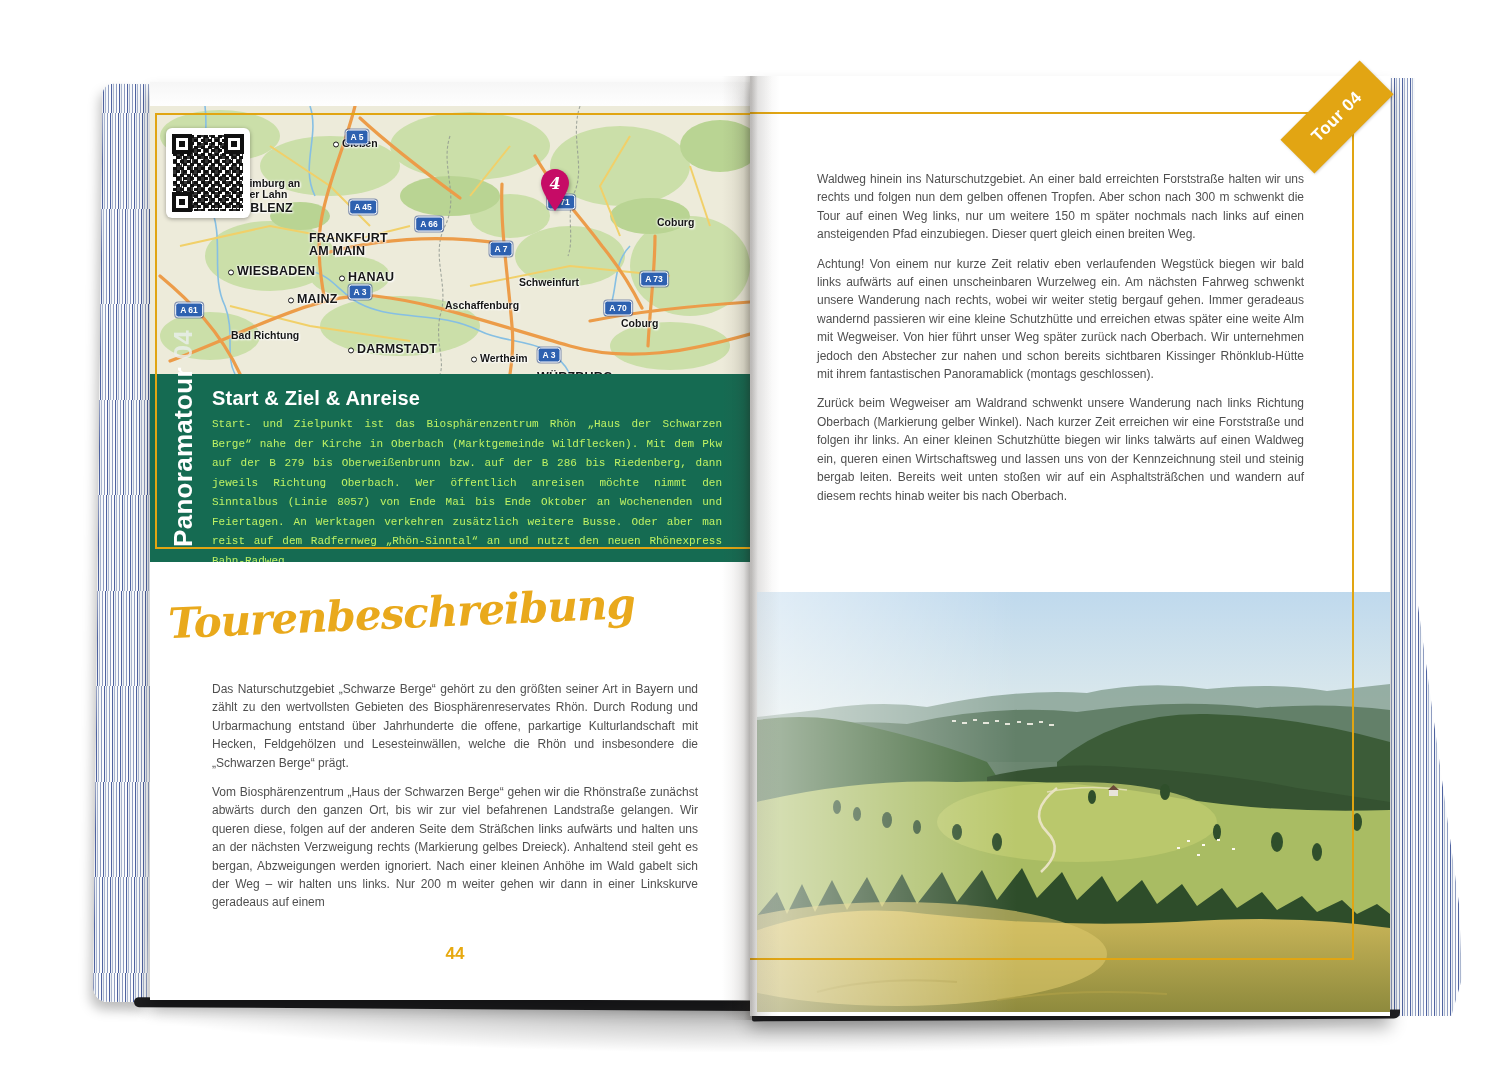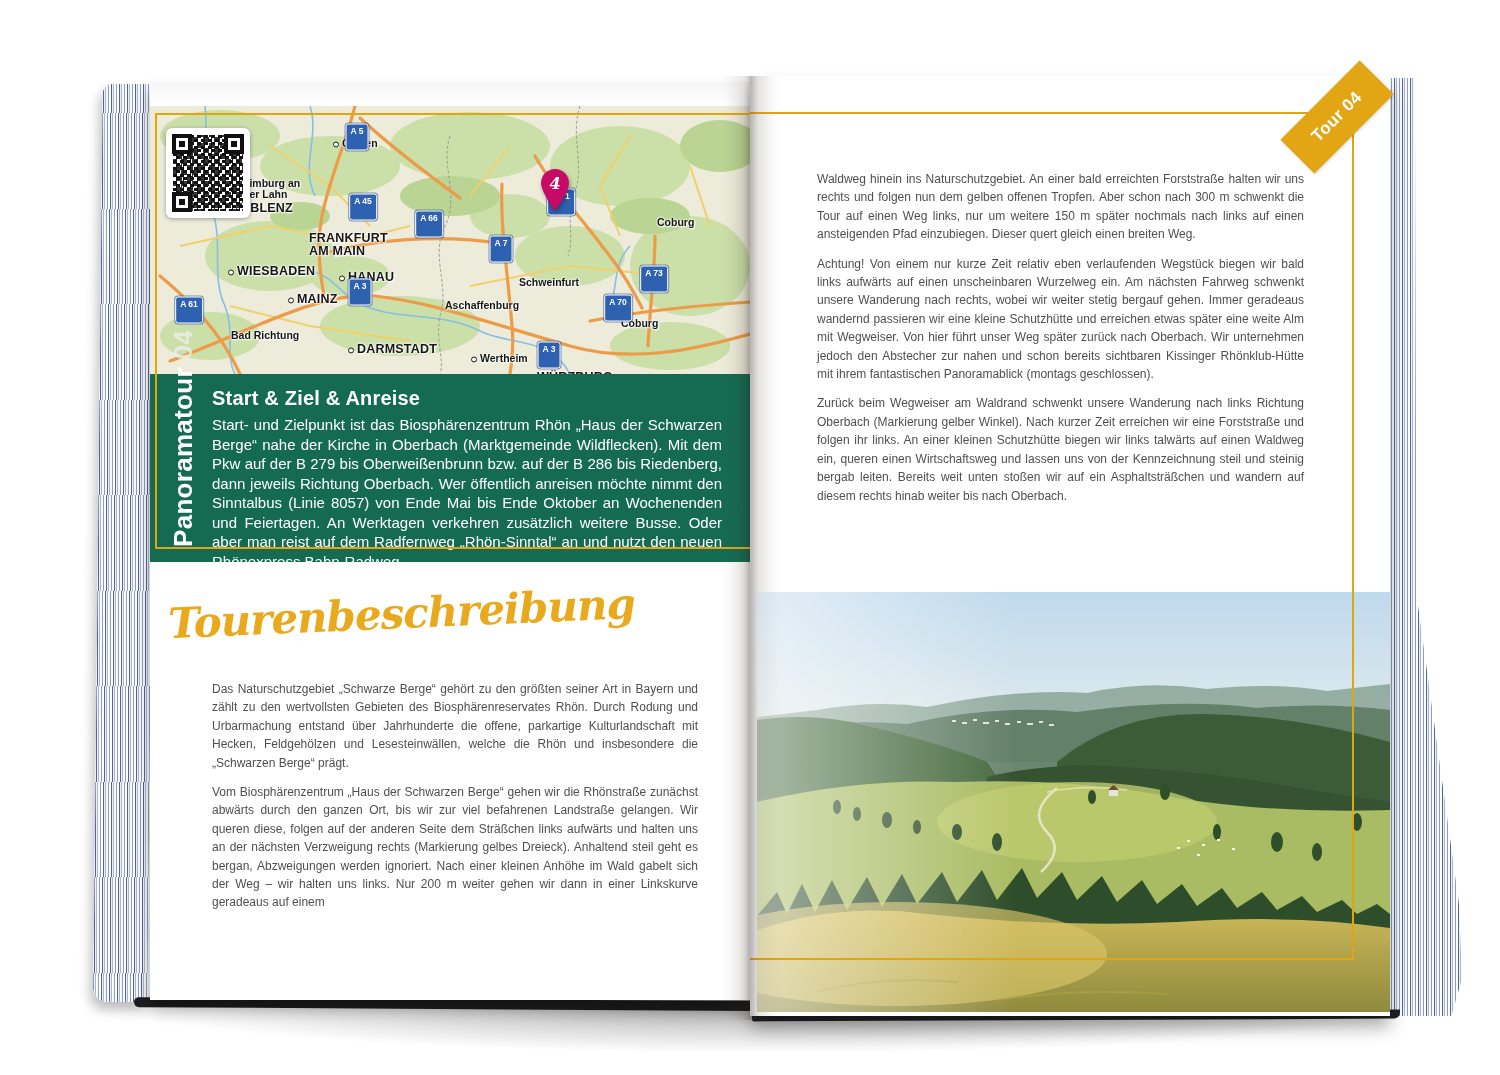--- a/index.html
+++ b/index.html
@@ -37,39 +37,39 @@
   .routemap svg{position:absolute;inset:0;}
   .map-labels{position:absolute;inset:0;}
   .city{position:absolute;transform:translateY(-50%);font-weight:700;color:#161616;
     white-space:pre-line;line-height:1.05;text-shadow:0 0 2px #fff,0 0 3px #fff,1px 1px 2px #fff;}
   .city.lg{font-size:12.5px;letter-spacing:.2px;}
   .city.sm{font-size:10.5px;}
   .cdot{display:none;}
   .city.hasdot .cdot{display:inline-block;width:6px;height:6px;background:#fff;border:1.6px solid #1a1a1a;
     border-radius:50%;margin-right:3px;}
   .shield{position:absolute;transform:translate(-50%,-50%);background:#2E61B0;color:#fff;
-    font-size:8.5px;font-weight:700;padding:1px 4px 14px;border-radius:3px;border:1px solid #fff;
+    font-size:8.5px;font-weight:700;padding:1px 4px 2px;border-radius:3px;border:1px solid #fff;
     box-shadow:0 0 0 1px rgba(40,70,140,.55);white-space:nowrap;}
   .qr{position:absolute;left:16px;top:22px;width:84px;height:90px;background:#fff;border-radius:6px;
     padding:7px;box-shadow:0 1px 4px rgba(0,0,0,.35);}
   .qr-pat{position:relative;width:100%;height:100%;
     background:repeating-conic-gradient(#101010 0% 25%,#ffffff 0% 50%) 0 0/7px 7px;}
   .qr-pat::after{content:"";position:absolute;inset:0;
     background:repeating-conic-gradient(#101010 0% 25%,transparent 0% 50%) 3px 2px/11px 11px;opacity:.85;}
   .qf{position:absolute;width:20px;height:20px;background:#fff;border:4px solid #101010;z-index:2;}
   .qf::after{content:"";position:absolute;inset:3px;background:#101010;}
   .qf.tl{left:-1px;top:-1px;} .qf.tr{right:-1px;top:-1px;} .qf.bl{left:-1px;bottom:-1px;}
   .map-pin{position:absolute;left:390px;top:62px;width:30px;height:44px;z-index:3;
     filter:drop-shadow(1px 2px 2px rgba(0,0,0,.35));}
   .frame-gold{position:absolute;left:5px;top:7px;right:-4px;bottom:13px;z-index:4;
     border:2px solid #E1A512;border-right:none;pointer-events:none;}
   .greenbox{position:absolute;left:0;top:268px;width:600px;height:188px;background:#156B52;
     padding:13px 28px 16px 62px;}
   .greenbox h2{margin:0 0 5px 0;font-size:20px;font-weight:700;color:#fff;letter-spacing:.2px;}
-  .greenbox p{margin:0;font-size:15px;line-height:19.5px;text-align:justify;color:#ffffff;}
+  .greenbox p{margin:0;font-size:11px;line-height:19.5px;text-align:justify;color:#bef264;font-family:Liberation Mono, monospace;}
   .sidebar-rot{position:absolute;left:18px;top:441px;width:244px;height:30px;
     transform:rotate(-90deg);transform-origin:0 0;font-weight:700;font-size:26px;
     letter-spacing:.3px;white-space:nowrap;z-index:5;}
   .sidebar-rot .sb-label{color:#ffffff;}
   .sidebar-rot .sb-num{color:rgba(235,240,240,.78);}
 
   
   .script-title{position:absolute;left:18px;top:506px;width:520px;font-family:"DejaVu Serif",serif;
     font-style:italic;font-weight:700;font-size:42px;color:#E9A91C;transform:rotate(-2.5deg);
     letter-spacing:-1px;}
@@ -220,20 +220,21 @@
       <div class="sidebar-rot"><span class="sb-label">Panoramatour</span><span class="sb-num">&nbsp;</span><span class="sb-num">04</span></div>
     </div>
 
     <div class="script-title">Tourenbeschreibung</div>
 
     <div class="lcol">
       <p>Das Naturschutzgebiet „Schwarze Berge“ gehört zu den größten seiner Art in Bayern und zählt zu den wertvollsten Gebieten des Biosphärenreservates Rhön. Durch Rodung und Urbarmachung entstand über Jahrhunderte die offene, parkartige Kulturlandschaft mit Hecken, Feldgehölzen und Lesesteinwällen, welche die Rhön und insbesondere die „Schwarzen Berge“ prägt.</p>
       <p>Vom Biosphärenzentrum „Haus der Schwarzen Berge“ gehen wir die Rhönstraße zunächst abwärts durch den ganzen Ort, bis wir zur viel befahrenen Landstraße gelangen. Wir queren diese, folgen auf der anderen Seite dem Sträßchen links aufwärts und halten uns an der nächsten Verzweigung rechts (Markierung gelbes Dreieck). Anhaltend steil geht es bergan, Abzweigungen werden ignoriert. Nach einer kleinen Anhöhe im Wald gabelt sich der Weg – wir halten uns links. Nur 200 m weiter gehen wir dann in einer Linkskurve geradeaus auf einem</p>
     </div>
 
+    <div class="pagenum">44</div>
   </div>
 
   <div class="page page-right">
 
     <div class="frame-top"></div>
     <div class="frame-right"></div>
     <div class="frame-bottom"></div>
 
     <div class="ribbon">
       <span>Tour 04</span>

